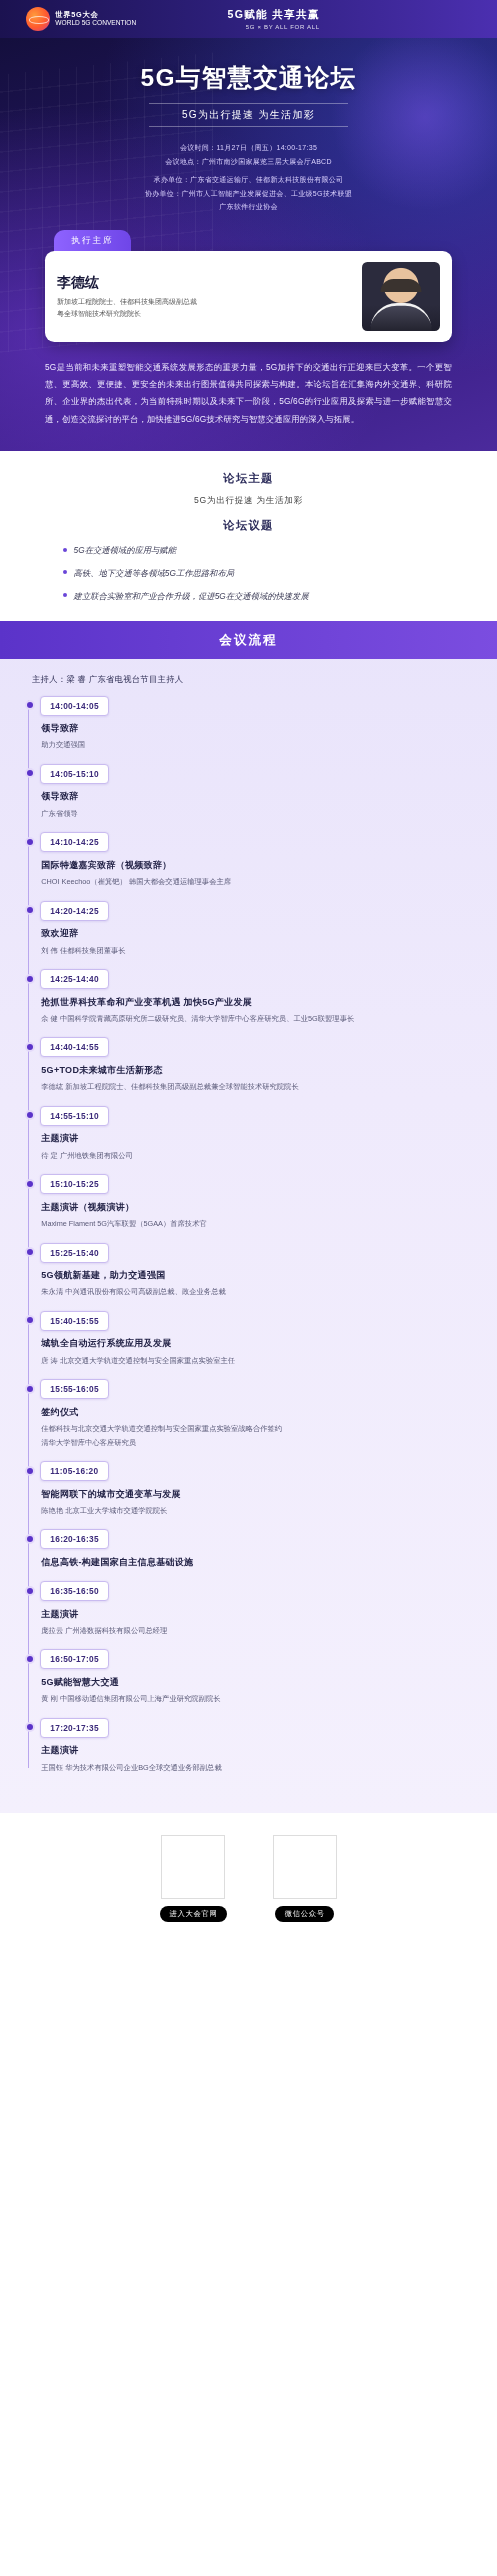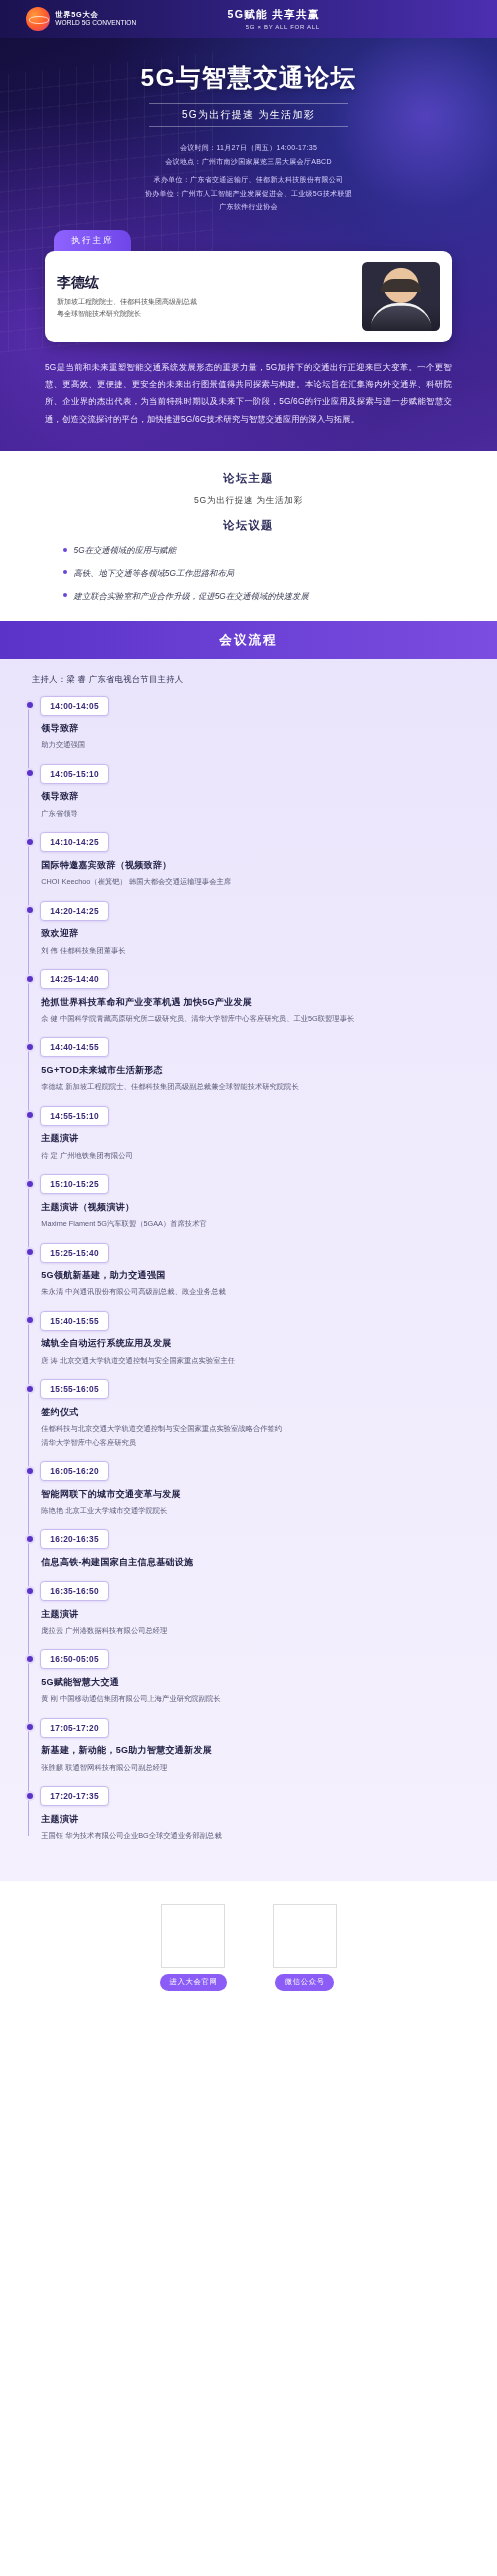--- a/index.html
+++ b/index.html
@@ -176,21 +176,21 @@
   .qr-item { text-align:center; }
   .qr-box {
     width:64px;height:64px;background:#fff;border:0.7px solid #ddd;
     display:block; margin:0 auto 6.6px;
     background-image:
       repeating-linear-gradient(90deg,#111 0 2.7px,#fff 2.7px 5.3px),
       repeating-linear-gradient(0deg,#111 0 2.7px,#fff 2.7px 5.3px);
     background-blend-mode: screen;
   }
   .qr-label {
-    display:inline-block; background:#8b5cf6; color:#fff; font-size:7.3px;
+    display:inline-block; background:#000000; color:#fff; font-size:7.3px;
     padding:3.3px 9.3px; border-radius:8.6px; letter-spacing:0.7px;
   }
 </style>
 </head>
 <body>
 
 <div class="page">
 
   <div class="topbar">
     <div class="topbar-logo">
@@ -325,47 +325,42 @@
       </div>
 
       <div class="slot">
         <span class="time-pill">15:55-16:05</span>
         <div class="slot-title">签约仪式</div>
         <div class="slot-sub" style="white-space:pre-line;">佳都科技与北京交通大学轨道交通控制与安全国家重点实验室战略合作签约
 清华大学智库中心客座研究员</div>
       </div>
 
       <div class="slot">
-        <span class="time-pill">16:05-16:20</span>
+        <span class="time-pill">11:05-16:20</span>
         <div class="slot-title">智能网联下的城市交通变革与发展</div>
         <div class="slot-sub" style="white-space:pre-line;">陈艳艳 北京工业大学城市交通学院院长</div>
       </div>
 
       <div class="slot">
         <span class="time-pill">16:20-16:35</span>
         <div class="slot-title">信息高铁-构建国家自主信息基础设施</div>
       </div>
 
       <div class="slot">
         <span class="time-pill">16:35-16:50</span>
         <div class="slot-title">主题演讲</div>
         <div class="slot-sub" style="white-space:pre-line;">庞拉云 广州港数据科技有限公司总经理</div>
       </div>
 
       <div class="slot">
-        <span class="time-pill">16:50-05:05</span>
+        <span class="time-pill">16:50-17:05</span>
         <div class="slot-title">5G赋能智慧大交通</div>
         <div class="slot-sub" style="white-space:pre-line;">黄 刚 中国移动通信集团有限公司上海产业研究院副院长</div>
       </div>
 
-      <div class="slot">
-        <span class="time-pill">17:05-17:20</span>
-        <div class="slot-title">新基建，新动能，5G助力智慧交通新发展</div>
-        <div class="slot-sub" style="white-space:pre-line;">张胜麒 联通智网科技有限公司副总经理</div>
-      </div>
 
       <div class="slot">
         <span class="time-pill">17:20-17:35</span>
         <div class="slot-title">主题演讲</div>
         <div class="slot-sub" style="white-space:pre-line;">王国钰 华为技术有限公司企业BG全球交通业务部副总裁</div>
       </div>
 
     </div>
   </div>
 

